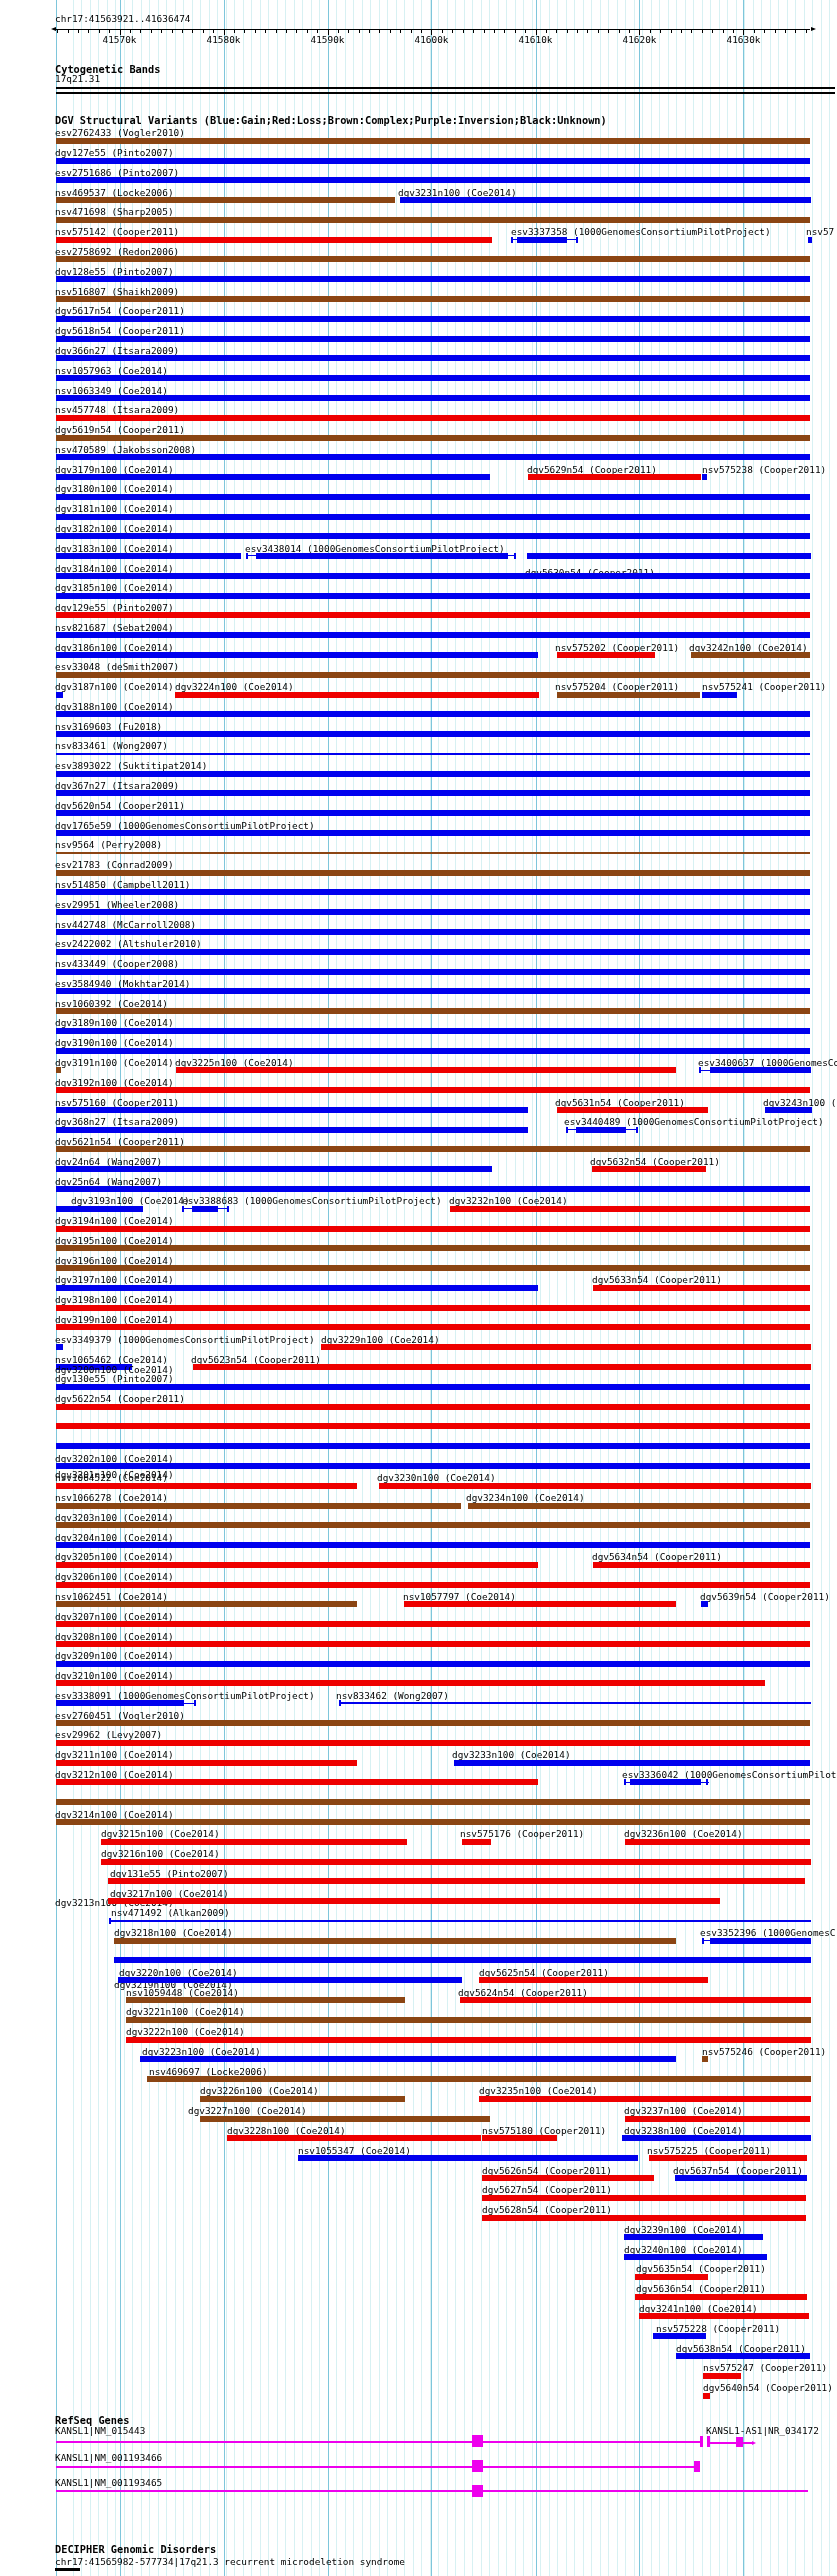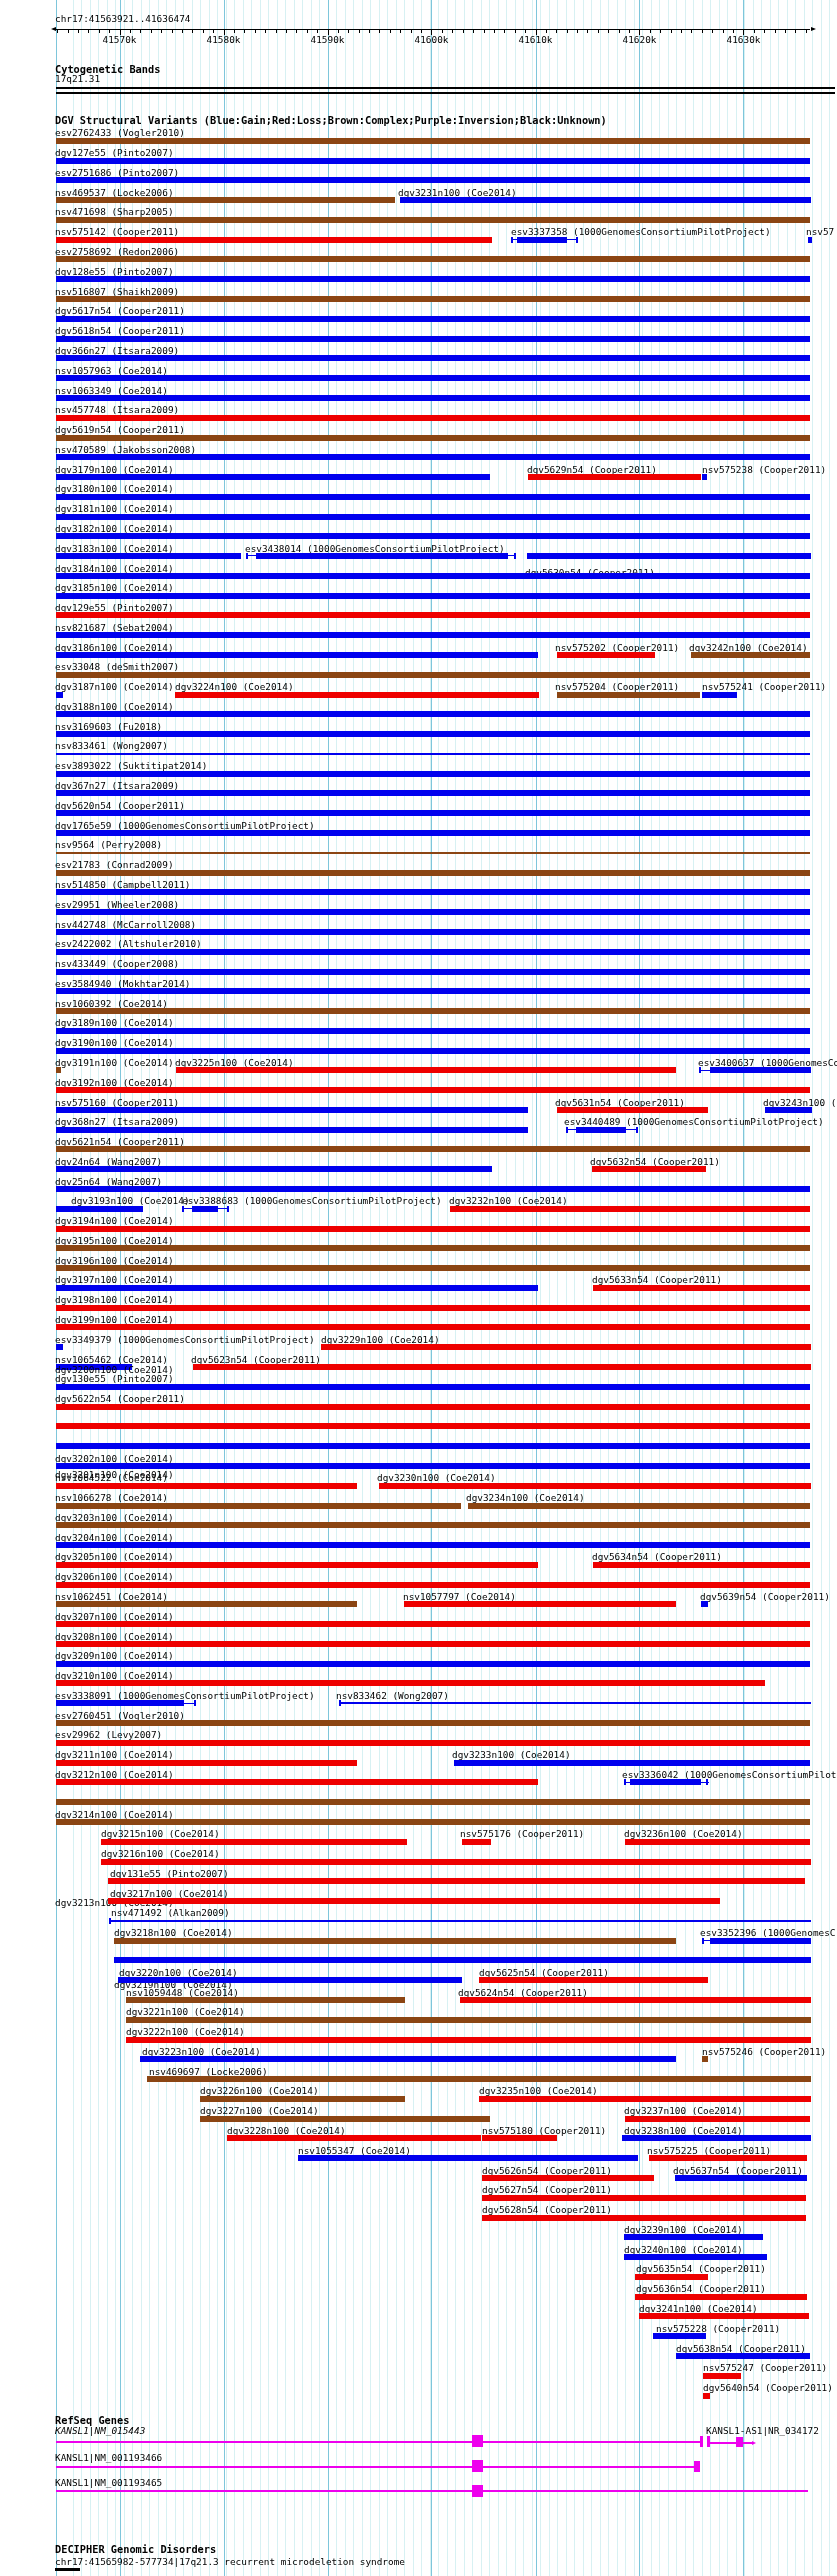--- a/index.html
+++ b/index.html
@@ -630,21 +630,21 @@
         <div class="lbl" style="left: 149px; top: 2067px;">nsv469697 (Locke2006)</div>
         <div class="bar" style="left: 147px; top: 2076px; width: 664px; background: rgb(139, 69, 19);"></div>
       </div>
       <div>
         <div class="lbl" style="left: 200px; top: 2086px;">dgv3226n100 (Coe2014)</div>
         <div class="bar" style="left: 200px; top: 2096px; width: 205px; background: rgb(139, 69, 19);"></div>
         <div class="lbl" style="left: 479px; top: 2086px;">dgv3235n100 (Coe2014)</div>
         <div class="bar" style="left: 479px; top: 2096px; width: 332px; background: rgb(238, 0, 0);"></div>
       </div>
       <div>
-        <div class="lbl" style="left: 200px; top: 2106px;">dgv3227n100 (Coe2014)</div>
+        <div class="lbl" style="left: 188px; top: 2106px;">dgv3227n100 (Coe2014)</div>
         <div class="bar" style="left: 200px; top: 2116px; width: 290px; background: rgb(139, 69, 19);"></div>
         <div class="lbl" style="left: 624px; top: 2106px;">dgv3237n100 (Coe2014)</div>
         <div class="bar" style="left: 625px; top: 2116px; width: 185px; background: rgb(238, 0, 0);"></div>
       </div>
       <div>
         <div class="lbl" style="left: 227px; top: 2126px;">dgv3228n100 (Coe2014)</div>
         <div class="bar" style="left: 227px; top: 2135px; width: 254px; background: rgb(238, 0, 0);"></div>
         <div class="lbl" style="left: 482px; top: 2126px;">nsv575180 (Cooper2011)</div>
         <div class="bar" style="left: 482px; top: 2135px; width: 75px; background: rgb(238, 0, 0);"></div>
         <div class="lbl" style="left: 624px; top: 2126px;">dgv3238n100 (Coe2014)</div>
@@ -704,21 +704,21 @@
       </div>
       <div>
         <div class="lbl" style="left: 703px; top: 2383px;">dgv5640n54 (Cooper2011)</div>
         <div class="bar" style="left: 703px; top: 2393px; width: 6.6px; background: rgb(238, 0, 0);"></div>
       </div>
     </div>
 
   <div class="hdr" style="left:55px;top:2415px;">RefSeq Genes</div>
   <div id="refseq-rows">
       <div>
-        <div class="lbl" style="left: 55px; top: 2426px; font-style: italic;">KANSL1|NM_015443</div>
+        <div class="lbl" style="left: 55px; top: 2426px;">KANSL1|NM_015443</div>
         <div class="gene-line" style="left: 56px; top: 2441px; width: 644px; background: rgb(238, 0, 238);"></div>
         <div class="exon" style="left: 472px; top: 2435px; width: 11.3px; height: 12.2px; background: rgb(238, 0, 238);"></div>
         <div class="exon" style="left: 700px; top: 2436px; width: 2.8px; height: 11.3px; background: rgb(238, 0, 238);"></div>
       </div>
       <div>
         <div class="lbl" style="left: 706px; top: 2426px;">KANSL1-AS1|NR_034172</div>
         <div class="gene-line" style="left: 708px; top: 2442px; width: 35px; background: rgb(238, 0, 238);"></div>
         <div class="exon" style="left: 707px; top: 2436px; width: 2.8px; height: 11.3px; background: rgb(238, 0, 238);"></div>
         <div class="exon" style="left: 736px; top: 2437px; width: 6.6px; height: 10.3px; background: rgb(238, 0, 238);"></div>
         <div class="gene-line" style="left: 743px; top: 2442px; width: 9.4px; background: rgb(238, 0, 238);"></div>

